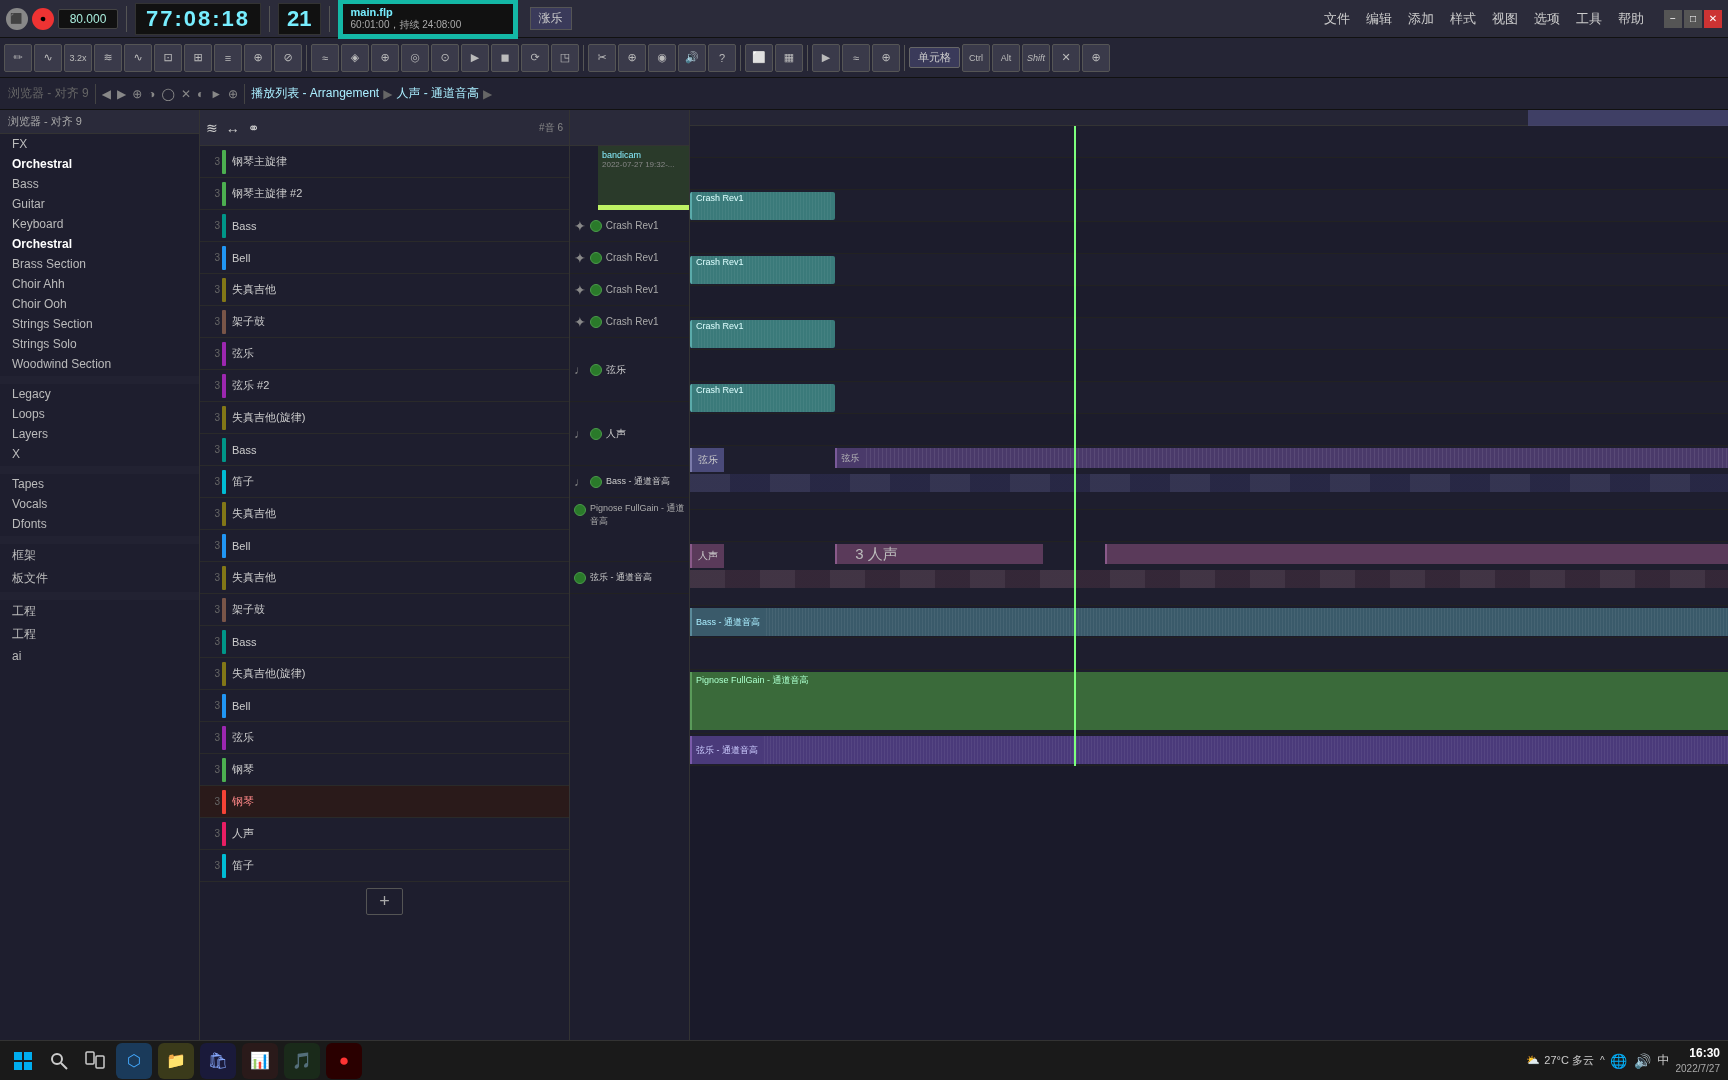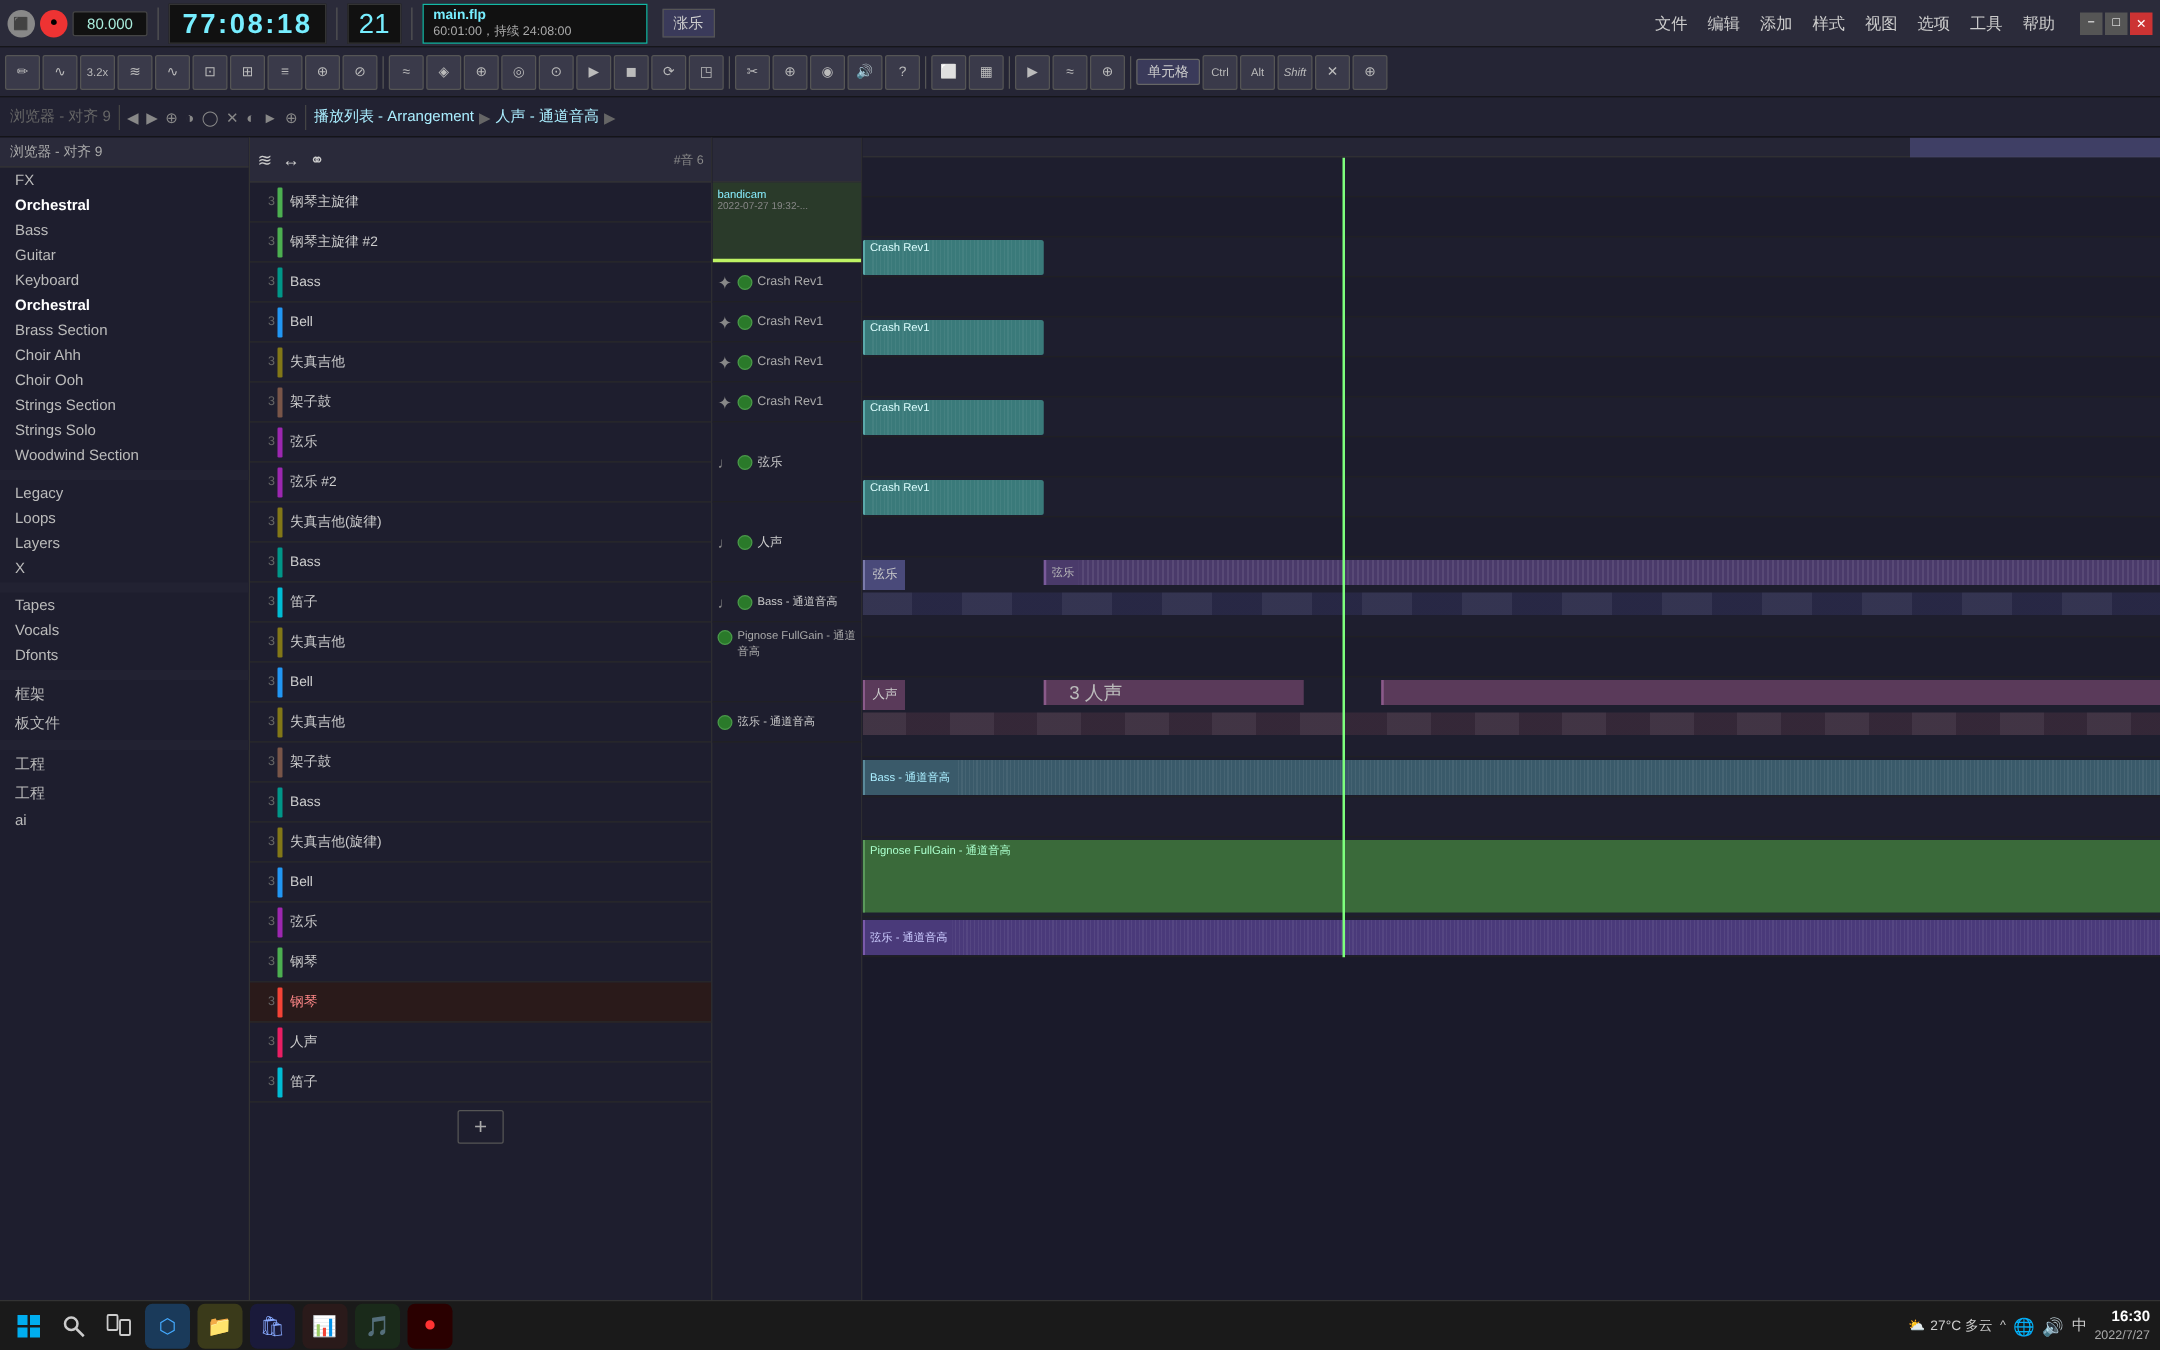--- a/index.html
+++ b/index.html
@@ -42,31 +42,31 @@
     }
     .time-display {
       font-size: 22px; font-weight: bold;
       color: #7ef;
       background: #111;
       padding: 2px 10px;
       border: 1px solid #333;
       letter-spacing: 2px;
     }
     .bar-display {
-      font-size: 22px; font-weight: normal;
+      font-size: 22px; font-weight: bold;
       color: #7ef;
       background: #111;
       padding: 2px 8px;
       border: 1px solid #333;
     }
     .file-info {
       font-size: 11px; color: #aaa;
       background: #111;
       padding: 2px 8px;
-      border: 1px solid #14b8a6;
+      border: 5px solid #14b8a6;
       min-width: 180px;
     }
     .menu-bar {
       margin-left: auto;
       display: flex; gap: 8px; align-items: center;
     }
     .menu-item {
       color: #ccc; font-size: 13px; cursor: pointer;
       padding: 2px 4px;
     }
@@ -604,21 +604,21 @@
 
   <div style="flex:1;display:flex;flex-direction:column;overflow:hidden;">
 
     <div style="display:flex;flex:1;overflow:hidden;">
 
       <div style="width:120px;flex-shrink:0;background:#1e1e2e;border-right:1px solid #333;overflow:hidden;">
         <div style="height:36px;background:#2a2a3a;border-bottom:1px solid #333;display:flex;align-items:center;padding:0 6px;">
           <span style="font-size:12px;color:#aaa;"></span>
         </div>
 
-        <div style="height:64px;background:#2a3a2a;border-bottom:3px solid #bef264;padding:4px;font-size:9px;color:#aaa;">
+        <div style="height:64px;background:#2a3a2a;border-bottom:5px solid #bef264;padding:4px;font-size:9px;color:#aaa;margin-left:28px;">
           <div style="color:#8ef;font-size:9px;">bandicam</div>
           <div style="font-size:8px;color:#888;">2022-07-27 19:32-...</div>
         </div>
 
         <div style="height:32px;background:#1e1e2e;border-bottom:1px solid #222;display:flex;align-items:center;padding:0 4px;gap:4px;">
           <span style="font-size:14px;color:#888;cursor:pointer;">✦</span>
           <div style="width:12px;height:12px;border-radius:50%;background:#2a7a2a;border:1px solid #4a9a4a;"></div>
           <span style="font-size:10px;color:#aaa;">Crash Rev1</span>
         </div>
         <div style="height:32px;background:#1e1e2e;border-bottom:1px solid #222;display:flex;align-items:center;padding:0 4px;gap:4px;">

